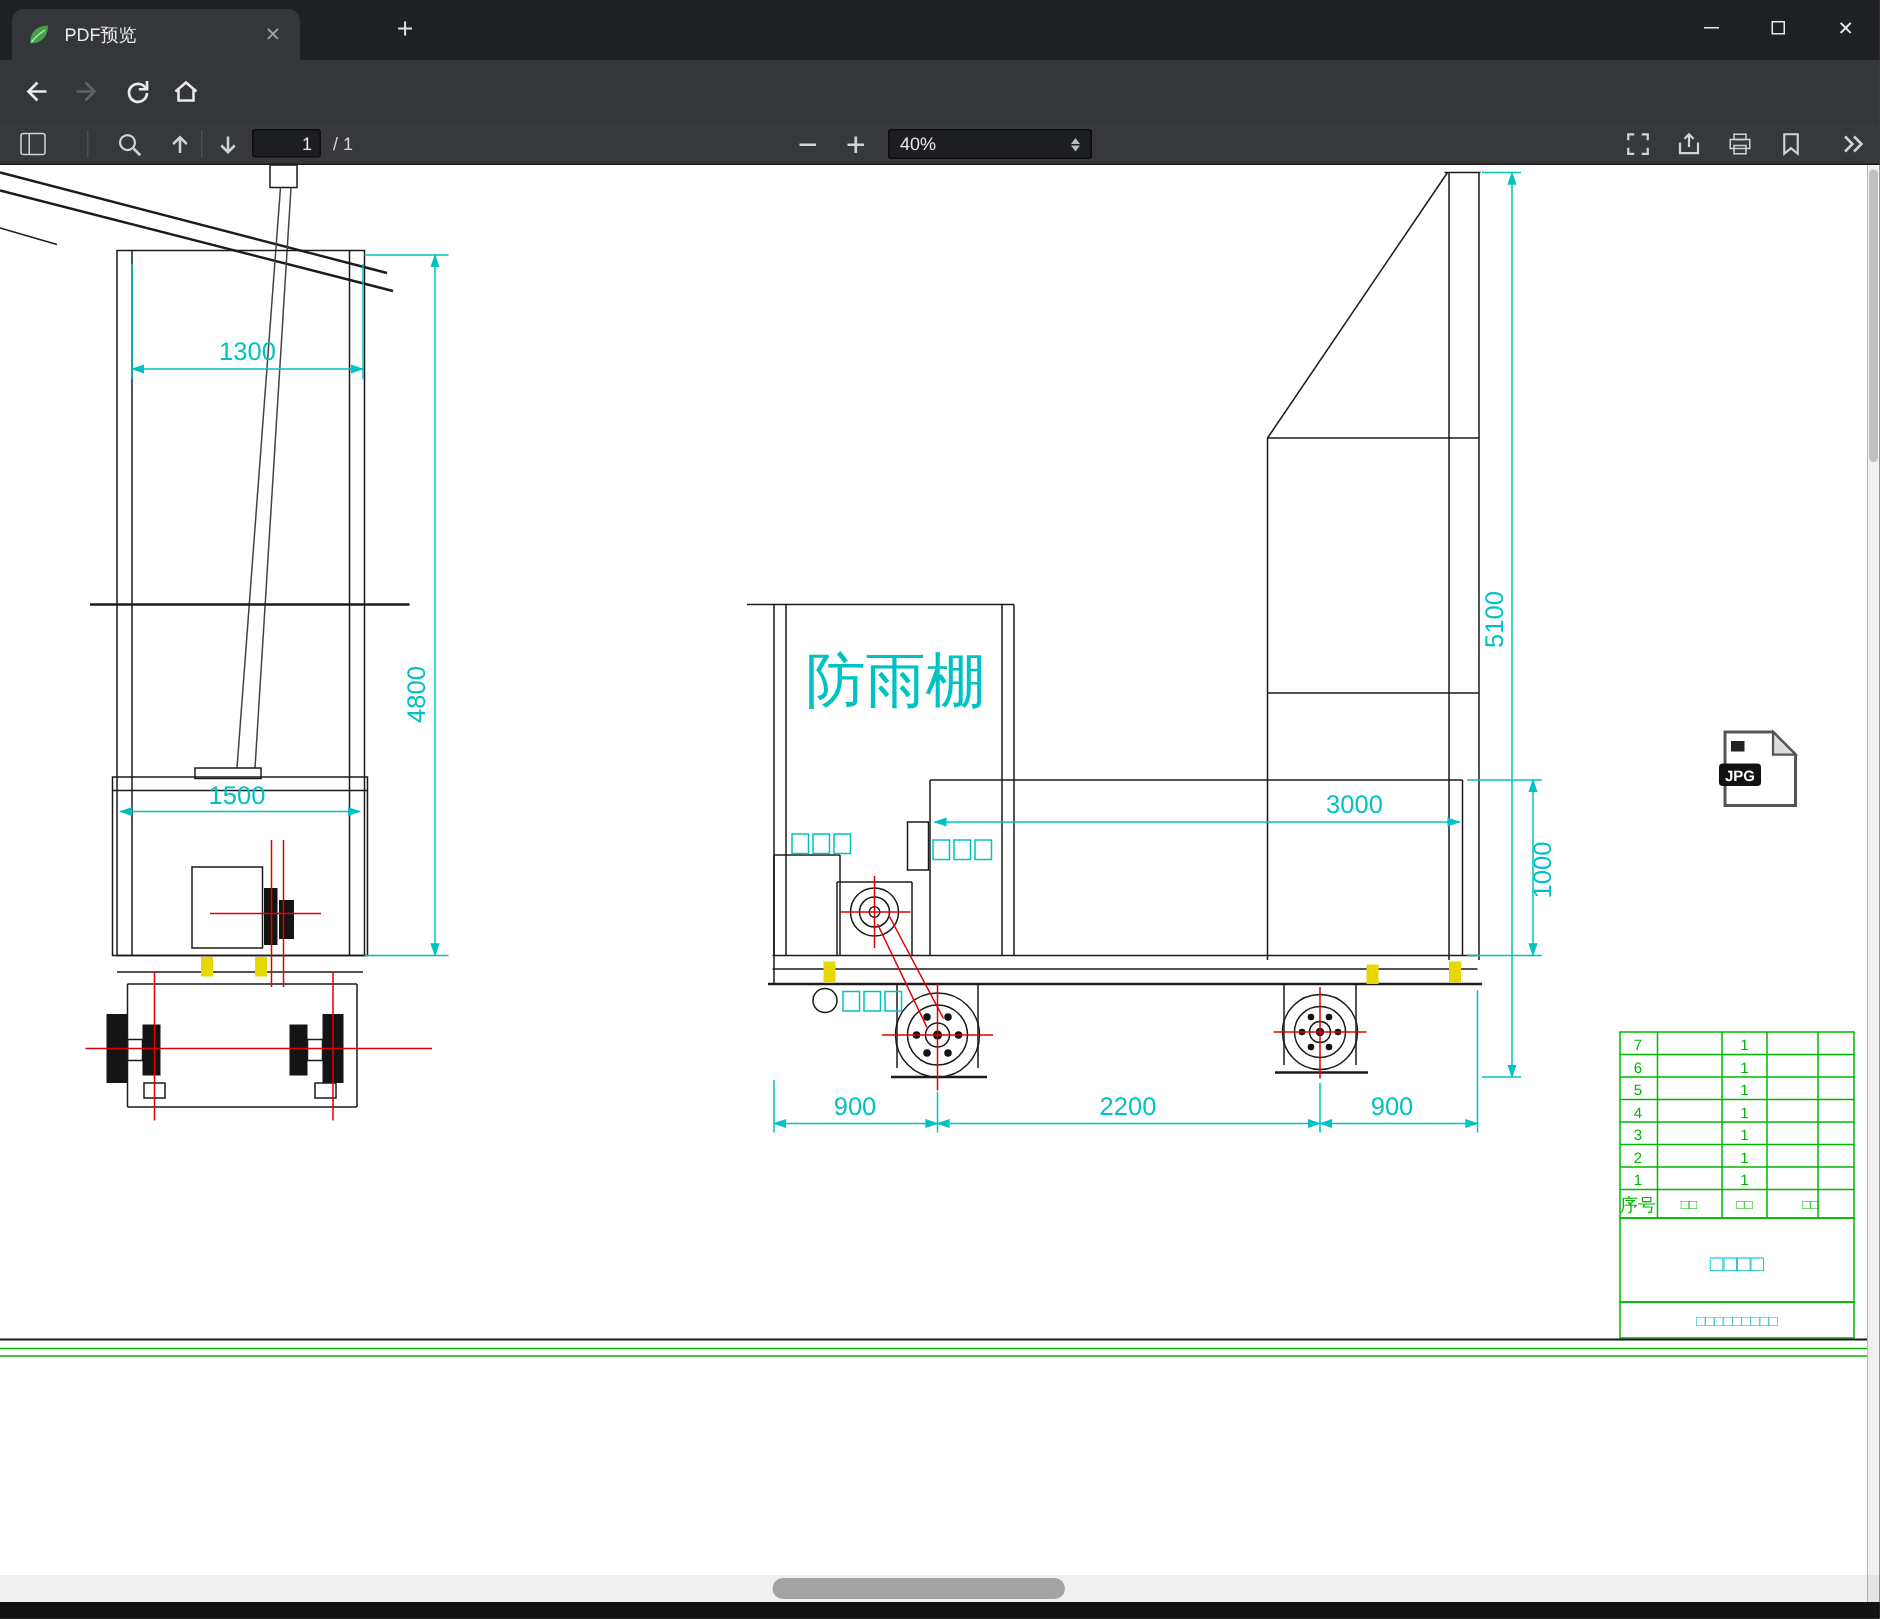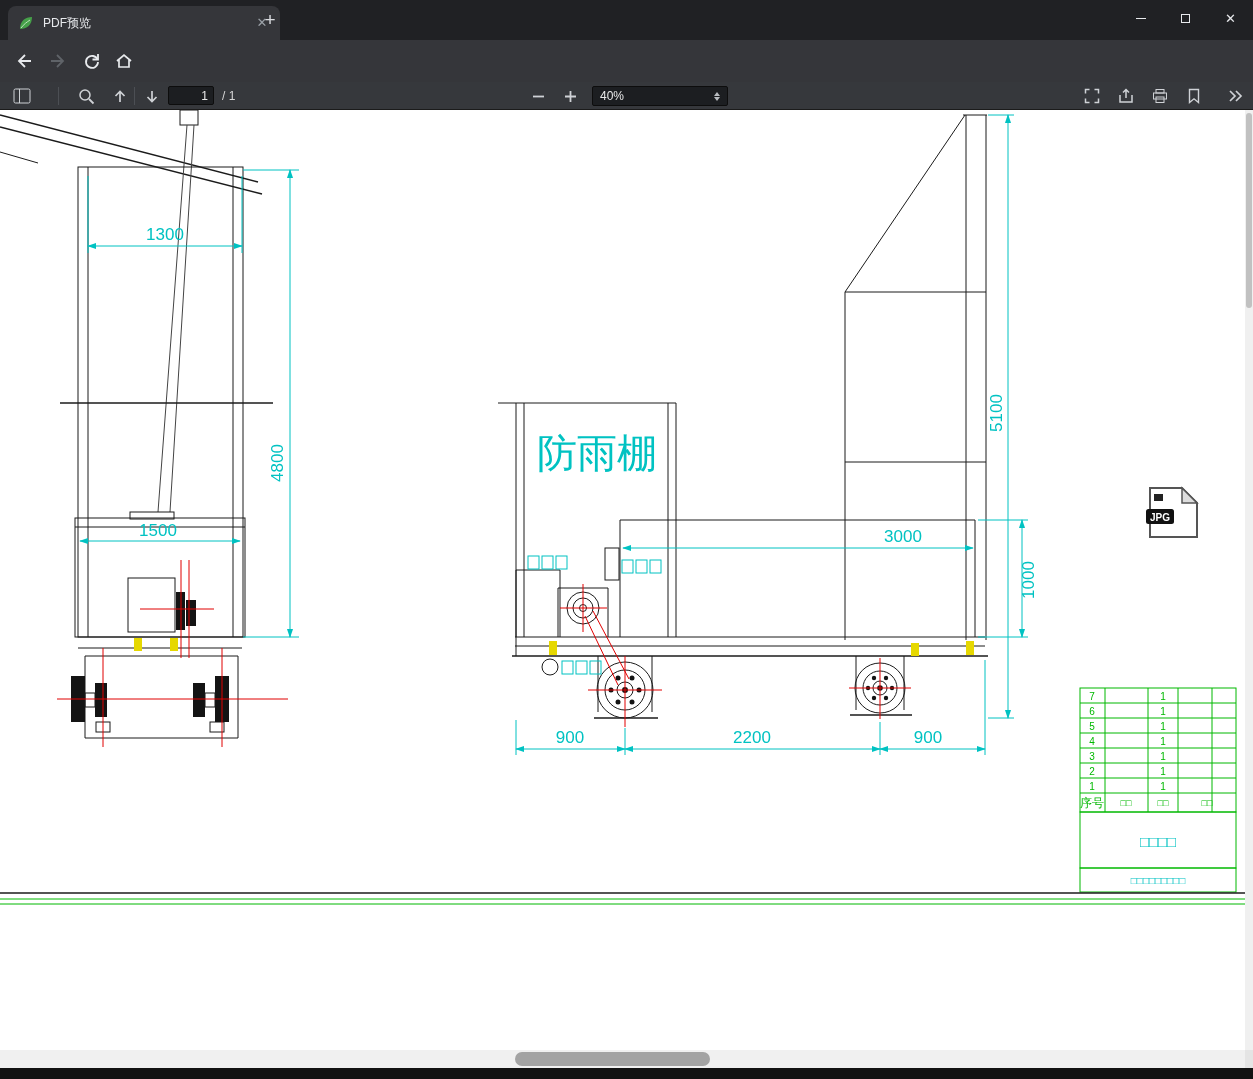--- a/index.html
+++ b/index.html
@@ -2,21 +2,21 @@
 <html><head>
 <meta charset="utf-8">
 <title>PDF预览</title>
 <style>
   * { box-sizing: border-box; }
   html,body { margin:0; padding:0; width:1253px; height:1079px; overflow:hidden;
     background:#000; font-family:"Liberation Sans", sans-serif; }
 
   
   .titlebar { position:absolute; top:0; left:0; width:1253px; height:40px; background:#202124; }
-  .tab { position:absolute; left:8px; top:6px; width:272px; height:34px; background:#35363a;
+  .tab { position:absolute; left:8px; top:6px; width:192px; height:34px; background:#35363a;
     border-radius:8px 8px 0 0; display:flex; align-items:center; padding:0 10px; }
   .tab-title { color:#e8eaed; font-size:12px; margin-left:9px; flex:1; white-space:nowrap; overflow:hidden; }
   .tab-close { color:#9aa0a6; font-size:13px; width:16px; height:16px; line-height:16px; text-align:center; border-radius:50%; }
   .new-tab { position:absolute; left:260px; top:11px; color:#dadce0; font-size:19px; width:20px; height:20px; line-height:18px; text-align:center; }
   .win-controls { position:absolute; right:0; top:0; height:36px; display:flex; }
   .win-btn { width:45px; height:36px; display:flex; align-items:center; justify-content:center; }
   .glyph-min { width:10px; height:0; border-top:1px solid #e8eaed; }
   .glyph-max { width:9px; height:9px; border:1px solid #e8eaed; }
   .glyph-close { color:#e8eaed; font-size:13px; line-height:13px; }
 

